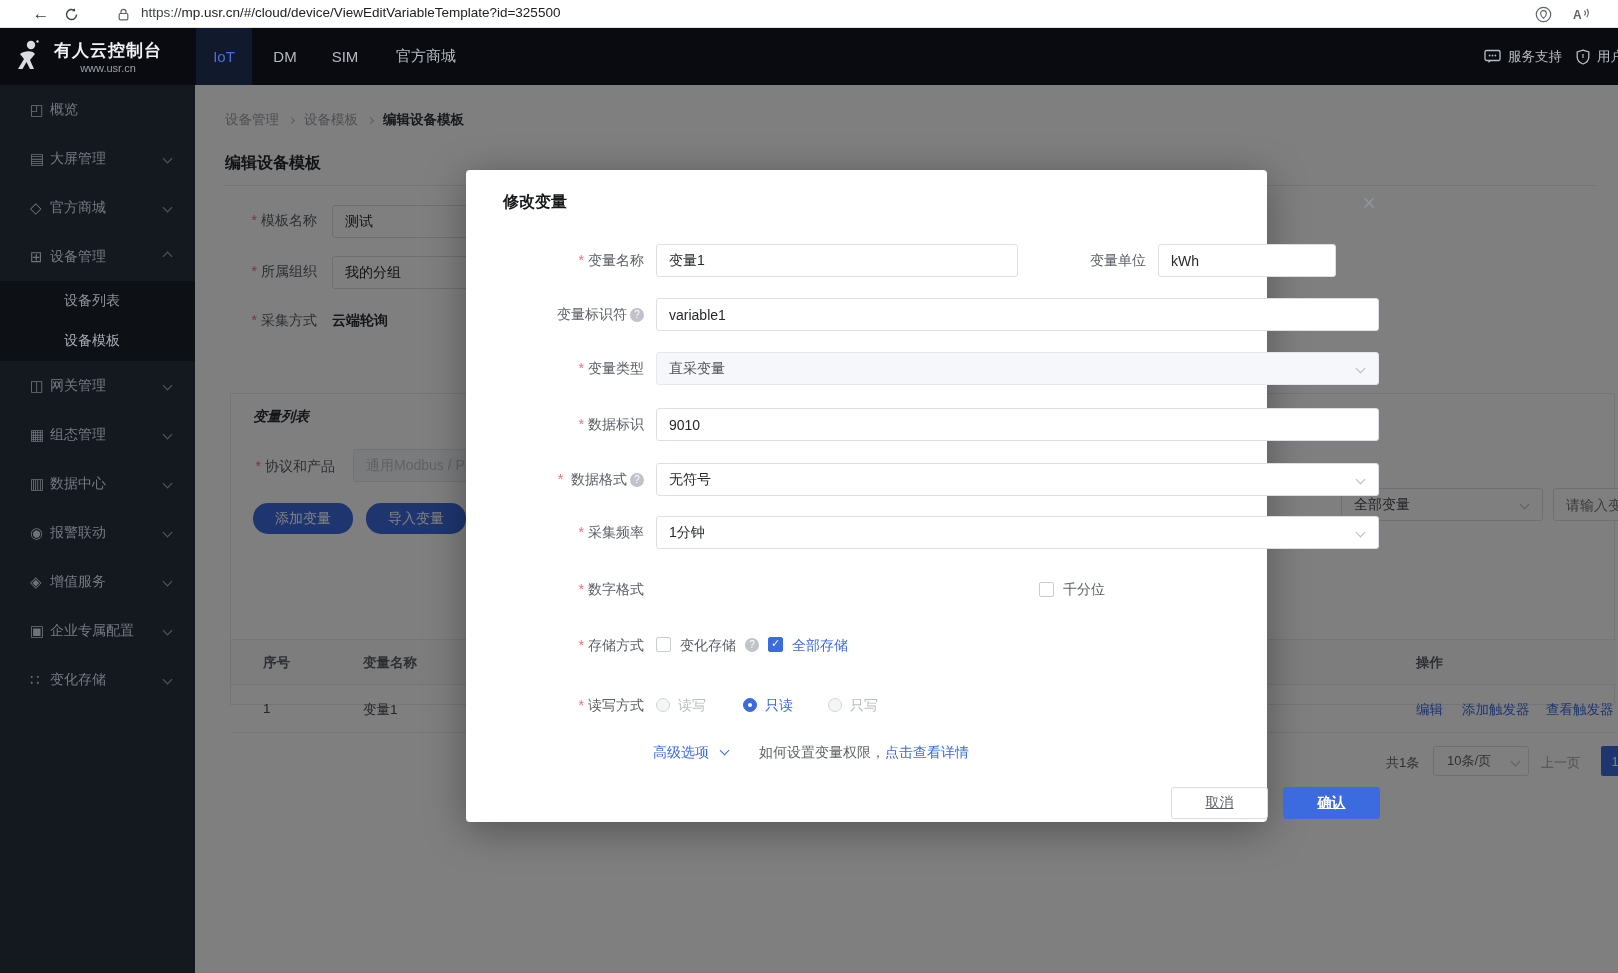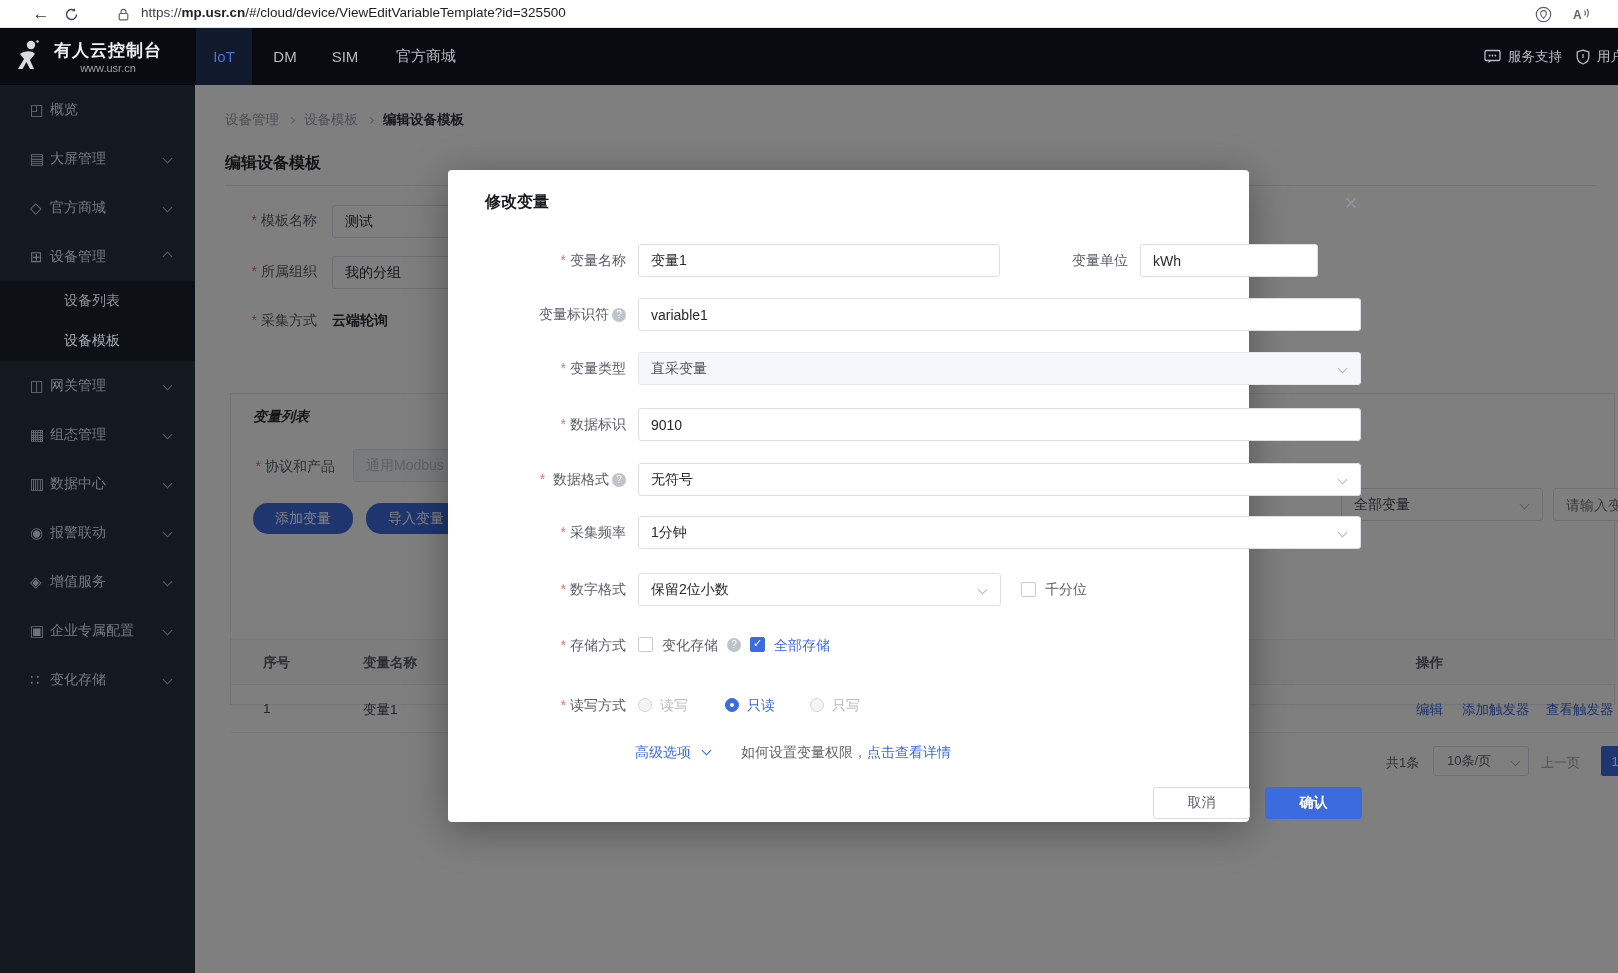--- a/index.html
+++ b/index.html
@@ -5,21 +5,21 @@
   * { margin:0; padding:0; box-sizing:border-box; }
   html,body { width:1618px; height:973px; overflow:hidden; background:#fff;
     font-family:"Liberation Sans","DejaVu Sans",sans-serif; font-size:14px; }
 
   
   #browser-bar { position:absolute; left:0; top:0; width:1618px; height:28px; background:#fff;
     border-bottom:1px solid #e3e3e3; z-index:200; }
   .b-ico { position:absolute; top:3px; width:22px; height:22px; display:flex; align-items:center; justify-content:center;
     color:#3c4043; font-size:17px; cursor:pointer; }
   #url-text { position:absolute; left:141px; top:5px; font-size:13.5px; color:#202124; white-space:nowrap; }
-  #url-text .host { font-weight:700; }
+  #url-text .host { font-weight:400; }
   #url-text .dim { color:#3c4043; }
 
   
   #topnav { position:absolute; left:0; top:28px; width:1618px; height:57px; background:#090b10; z-index:120; }
   #logo { position:absolute; left:14px; top:7px; width:181px; height:44px; display:flex; align-items:center; }
   #logo-text { margin-left:10px; }
   #logo-title { color:#f0f2f5; font-size:17px; font-weight:700; letter-spacing:1px; line-height:20px; }
   #logo-sub { color:#9aa0a8; font-size:11px; text-align:center; margin-top:1px; }
   .nav-tab { position:absolute; top:0; height:57px; display:flex; align-items:center; justify-content:center;
     color:#b4bac2; font-size:15px; cursor:pointer; }
@@ -70,21 +70,21 @@
   #pg-size { position:absolute; left:1202px; top:352px; width:96px; height:30px; border:1px solid #dcdfe6; border-radius:3px;
     font-size:13px; color:#606266; line-height:28px; padding-left:13px; cursor:pointer; }
   #pg-size .sel-chv { top:11px; right:9px; }
   #pg-cur { position:absolute; left:1370px; top:352px; width:28px; height:30px; background:#3c6be0; color:#fff;
     font-size:13px; display:flex; align-items:center; justify-content:center; border-radius:2px; cursor:pointer; }
 
   
   #overlay { position:absolute; left:195px; top:85px; width:1423px; height:888px; background:rgba(0,0,0,0.5); z-index:50; }
 
   
-  #modal { position:absolute; left:448px; top:170px; width:801px; height:652px; background:#fff; border-radius:4px;
+  #modal { position:absolute; left:466px; top:170px; width:801px; height:652px; background:#fff; border-radius:4px;
     box-shadow:0 8px 40px rgba(0,0,0,0.35); z-index:100; }
   #modal-title { position:absolute; left:37px; top:22px; font-size:16px; font-weight:700; color:#17181a; }
   #modal-close { position:absolute; left:890px; top:20px; width:26px; height:26px; font-size:23px; color:#90949c;
     display:flex; align-items:center; justify-content:center; cursor:pointer; }
   .m-label { position:absolute; left:0; width:178px; text-align:right; font-size:14px; color:#5a5e66; line-height:33px; }
   .m-input { position:absolute; height:33px; border:1px solid #dcdfe6; border-radius:3px; font-size:14px; color:#26282c;
     padding:0 12px; background:#fff; outline:none; font-family:inherit; }
   .m-select { position:absolute; height:33px; border:1px solid #dcdfe6; border-radius:3px; background:#fff;
     font-size:14px; color:#26282c; line-height:31px; padding:0 30px 0 12px; cursor:pointer; }
   .m-select.disabled { background:#f5f7fa; border-color:#e4e7ed; color:#50535a; cursor:not-allowed; }
@@ -92,21 +92,21 @@
     font-size:10px; line-height:14px; text-align:center; vertical-align:1px; margin-left:3px; }
   .help::after { content:"?"; }
   .cb { position:absolute; width:15px; height:15px; border:1px solid #c8ccd3; border-radius:2px; background:#fff; cursor:pointer; }
   .cb.checked { background:#3c6be0; border-color:#3c6be0; }
   .cb.checked::after { content:"✓"; position:absolute; left:2px; top:-1px; color:#fff; font-size:11px; }
   .radio { position:absolute; width:14px; height:14px; border:1px solid #d2d5db; border-radius:50%; background:#f4f5f7; cursor:pointer; }
   .radio.checked { background:#3c6be0; border-color:#3c6be0; }
   .radio.checked::after { content:""; position:absolute; left:4px; top:4px; width:4px; height:4px; border-radius:50%; background:#fff; }
   .m-text { position:absolute; font-size:14px; }
   .btn { position:absolute; width:97px; height:32px; border-radius:3px; font-size:14px; cursor:pointer;
-    display:flex; align-items:center; justify-content:center; }
+    display:flex; align-items:center; justify-content:center;text-decoration:underline; }
   #btn-cancel { left:705px; top:617px; background:#fff; border:1px solid #d9dce3; color:#5a5e66; }
   #btn-confirm { left:817px; top:617px; background:#3c6be0; border:1px solid #3c6be0; color:#fff; font-weight:700; }
 </style>
 </head>
 <body>
 
 <div id="browser-bar">
   <span class="b-ico" style="left:30px">←</span>
   <span class="b-ico" style="left:60px">
     <svg width="15" height="15" viewBox="0 0 15 15">
@@ -342,24 +342,20 @@
     <span class="sel-chv chv"></span>
   </div>
 
   <div class="m-label req" style="top:346px">采集频率</div>
   <div class="m-select" style="left:190px;top:346px;width:723px">
     <span>1分钟</span>
     <span class="sel-chv chv"></span>
   </div>
 
   <div class="m-label req" style="top:403px">数字格式</div>
-  <div class="m-select" style="left:190px;top:403px;width:363px">
-    <span>保留2位小数</span>
-    <span class="sel-chv chv"></span>
-  </div>
   <span class="cb" style="left:573px;top:412px"></span>
   <span class="m-text" style="left:597px;top:403px;line-height:33px;color:#5a5e66">千分位</span>
 
   <div class="m-label req" style="top:465px;line-height:20px">存储方式</div>
   <span class="cb" style="left:190px;top:467px"></span>
   <span class="m-text" style="left:214px;top:465px;line-height:20px;color:#5a5e66">变化存储</span>
   <span class="help" style="position:absolute;left:276px;top:468px"></span>
   <span class="cb checked" style="left:302px;top:467px"></span>
   <span class="m-text" style="left:326px;top:465px;line-height:20px;color:#3c6be0">全部存储</span>
 

